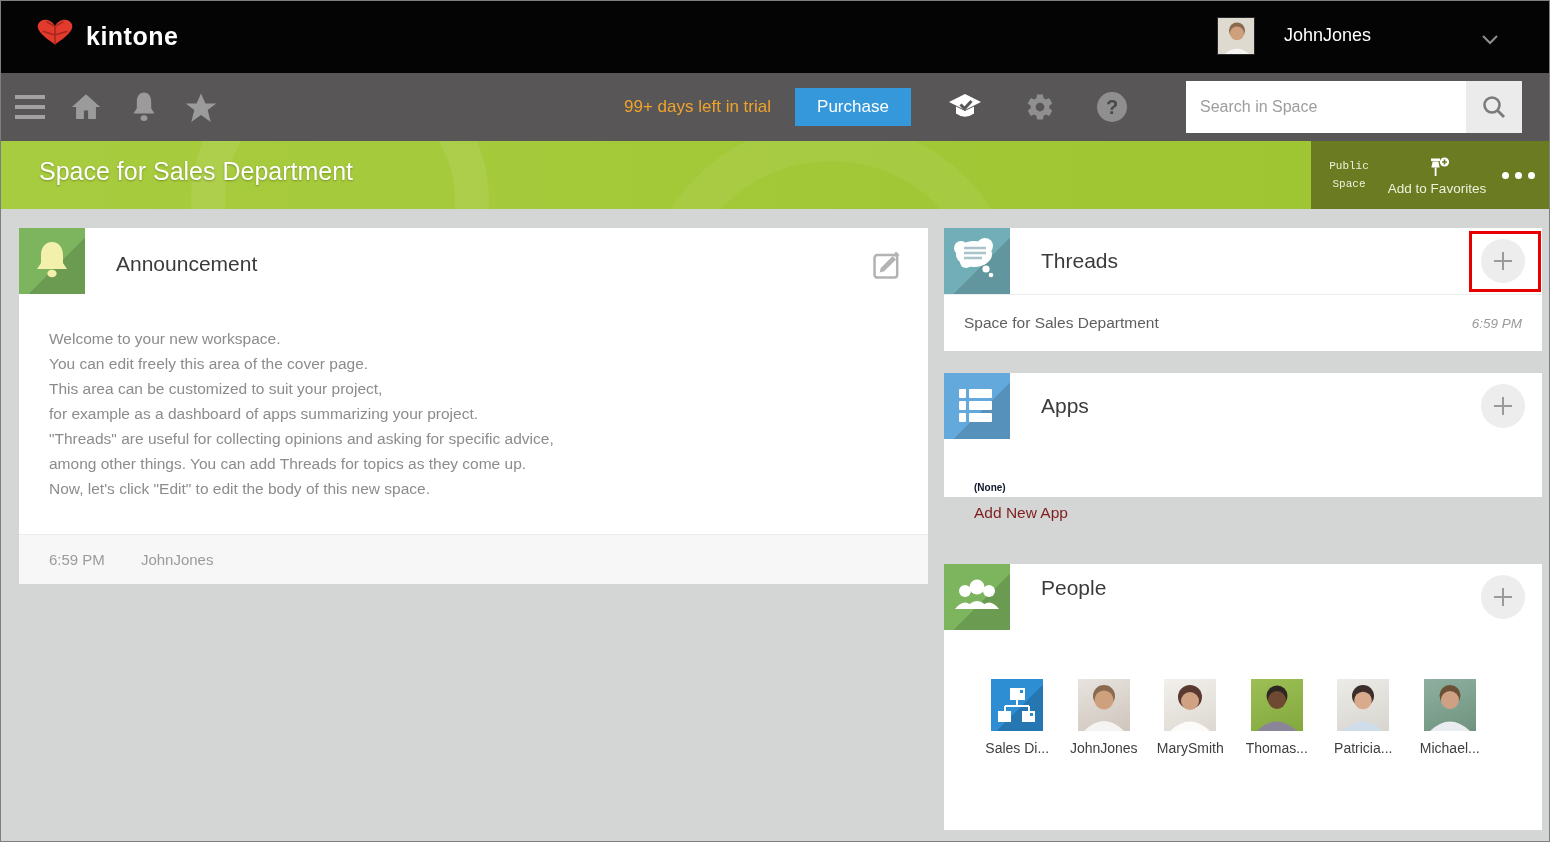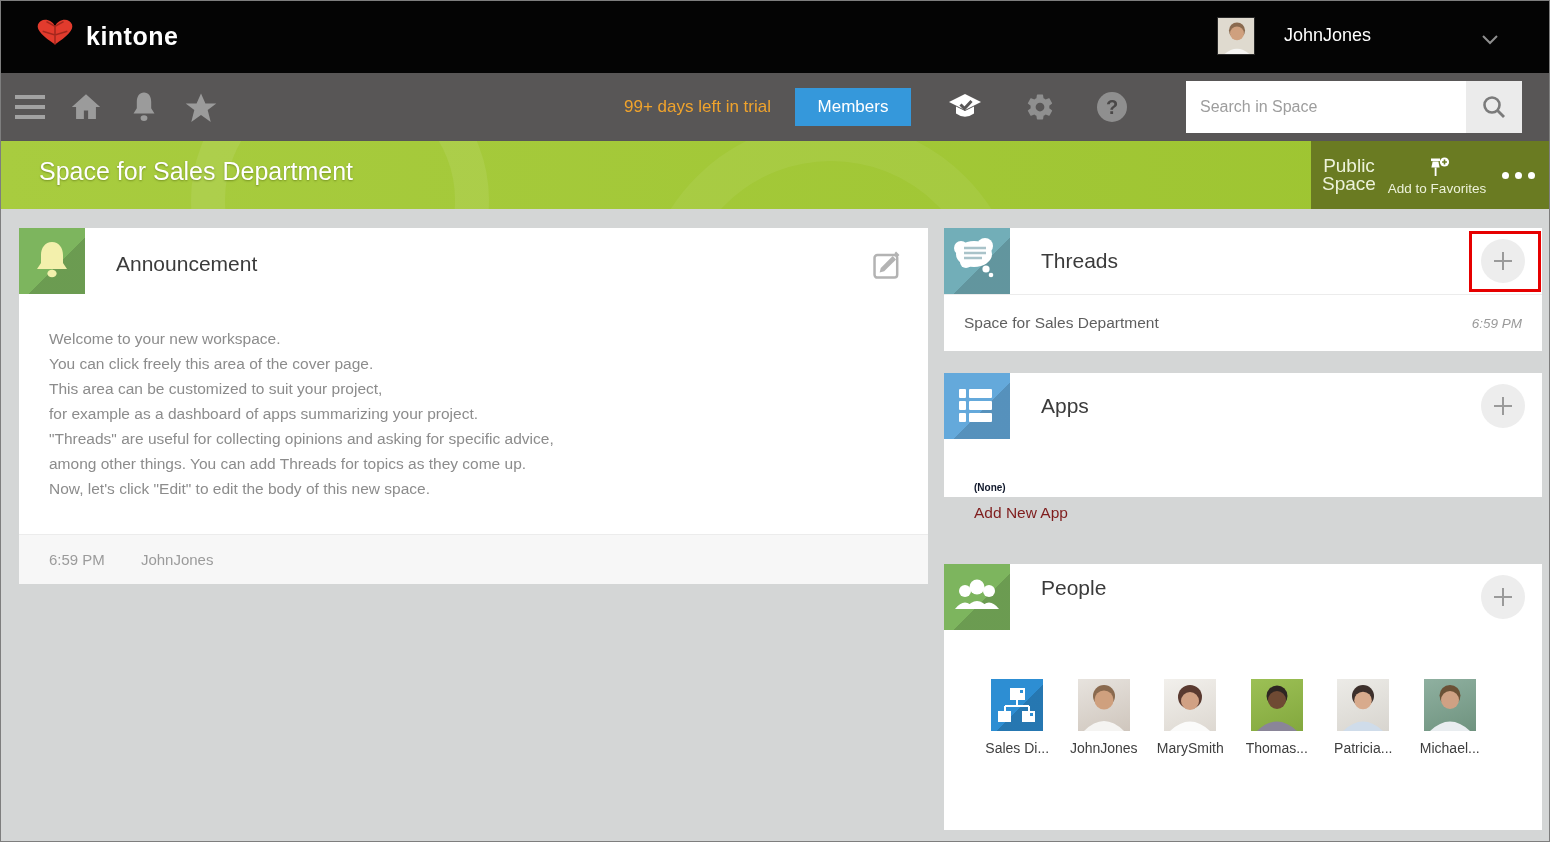--- a/index.html
+++ b/index.html
@@ -30,21 +30,21 @@
   .search input { width:280px; height:52px; border:none; outline:none; padding-left:14px; font-size:16px; color:#444; background:#fff; font-family:inherit; }
   .search input::placeholder { color:#9d9d9d; }
   .search-btn { width:56px; height:52px; background:#ebebeb; border:none; display:flex; align-items:center; justify-content:center; cursor:pointer; }
 
   
   .banner { position:absolute; left:0; top:140px; width:100%; height:68px; background:linear-gradient(90deg,#a8cc3f 0%,#9dc430 100%); overflow:hidden; }
   .banner::before { content:''; position:absolute; left:190px; top:-90px; width:230px; height:230px; border:34px solid rgba(255,255,255,.08); border-radius:50%; }
   .banner::after { content:''; position:absolute; left:640px; top:-20px; width:300px; height:300px; border:40px solid rgba(255,255,255,.06); border-radius:50%; }
   .banner-title { position:absolute; left:38px; top:16px; font-size:25px; color:#fff; text-shadow:0 1px 2px rgba(80,100,15,.55); z-index:2; }
   .banner-right { position:absolute; right:0; top:0; width:238px; height:68px; background:#6a7b22; display:flex; align-items:center; z-index:3; }
-  .pub-space { width:76px; text-align:center; font-size:19px; line-height:18px; color:#edf2da; cursor:pointer; }
+  .pub-space { width:76px; text-align:center; font-size:11px; line-height:18px; color:#edf2da; cursor:pointer;font-family:Liberation Mono, monospace; }
   .fav-btn { width:100px; text-align:center; font-size:13.5px; line-height:15px; color:#edf2da; cursor:pointer; padding-top:2px; }
   .fav-btn svg { display:block; margin:0 auto 2px; }
   .more-dots { width:62px; display:flex; justify-content:center; gap:6px; cursor:pointer; }
   .more-dots i { width:7px; height:7px; border-radius:50%; background:#fff; }
 
   
   .card { position:absolute; background:#fff; }
   .tile { position:absolute; left:0; top:0; width:66px; height:66px; overflow:hidden; }
   .tile::after { content:''; position:absolute; inset:0; background:linear-gradient(135deg,transparent 57%,rgba(0,0,0,.14) 57%); }
   .tile svg { position:relative; z-index:1; }
@@ -140,21 +140,21 @@
           <ellipse cx="12" cy="21.5" rx="2.6" ry="2.2" fill="#9b9b9b"></ellipse>
         </svg>
     </span>
     <span class="tb-icon tb-star">
       <svg width="34" height="32" viewBox="0 0 24 23">
           <polygon points="12,1 15.2,8.3 23,8.3 16.8,13 19,21.5 12,16.6 5,21.5 7.2,13 1,8.3 8.8,8.3" fill="#9b9b9b"></polygon>
         </svg>
     </span>
     <div class="tb-right">
       <span class="trial">99+ days left in trial</span>
-      <button class="purchase">Members</button>
+      <button class="purchase">Purchase</button>
       <span class="cap-btn">
         <svg width="36" height="30" viewBox="0 0 36 30">
             <polygon points="18,2 34,10 18,18 2,10" fill="#fff"></polygon>
             <path d="M9 14.5 v7 q9 6.5 18 0 v-7 l-9 4.5 z" fill="#fff"></path>
             <path d="M13.5 12.5 l4 4 l7 -7.5" stroke="#585656" stroke-width="3" fill="none"></path>
           </svg>
       </span>
       <span class="gear-btn">
         <svg width="30" height="30" viewBox="0 0 24 24">
             <path fill="#8f8f8f" d="M19.4 13c.04-.33.06-.66.06-1s-.02-.67-.07-1l2.1-1.65c.19-.15.24-.42.12-.64l-2-3.46c-.12-.22-.39-.3-.61-.22l-2.49 1c-.52-.4-1.08-.73-1.69-.98l-.38-2.65C14.46 2.18 14.25 2 14 2h-4c-.25 0-.46.18-.49.42l-.38 2.65c-.61.25-1.17.59-1.69.98l-2.49-1c-.23-.09-.49 0-.61.22l-2 3.46c-.13.22-.07.49.12.64L4.56 11c-.05.33-.07.66-.07 1s.02.67.07 1l-2.1 1.65c-.19.15-.24.42-.12.64l2 3.46c.12.22.39.3.61.22l2.49-1c.52.4 1.08.73 1.69.98l.38 2.65c.03.24.24.42.49.42h4c.25 0 .46-.18.49-.42l.38-2.65c.61-.25 1.17-.59 1.69-.98l2.49 1c.23.09.49 0 .61-.22l2-3.46c.12-.22.07-.49-.12-.64L19.4 13zM12 15.5A3.5 3.5 0 1 1 12 8.5a3.5 3.5 0 0 1 0 7z"></path>
@@ -205,21 +205,21 @@
     <div class="card-title">Announcement</div>
     <button class="edit-btn">
       <svg width="34" height="34" viewBox="0 0 30 30">
           <rect x="4" y="7" width="20" height="20" rx="2.5" fill="none" stroke="#b3b3b3" stroke-width="2.2"></rect>
           <path d="M12.5 21.5 l-4 1 l1 -4 l10.5 -10.5 l3 3 z" fill="#b3b3b3"></path>
           <path d="M21.5 5.5 l3 3 l1.5 -1.5 l-3 -3 z" fill="#b3b3b3"></path>
         </svg>
     </button>
     <div class="a-body">
       <div class="line">Welcome to your new workspace.</div>
-      <div class="line">You can click freely this area of the cover page.</div>
+      <div class="line">You can edit freely this area of the cover page.</div>
       <div class="line">This area can be customized to suit your project,</div>
       <div class="line">for example as a dashboard of apps summarizing your project.</div>
       <div class="line">"Threads" are useful for collecting opinions and asking for specific advice,</div>
       <div class="line">among other things. You can add Threads for topics as they come up.</div>
       <div class="line">Now, let's click "Edit" to edit the body of this new space.</div>
     </div>
     <div class="a-foot">
       <span class="time">6:59 PM</span>
       <span class="author">JohnJones</span>
     </div>

